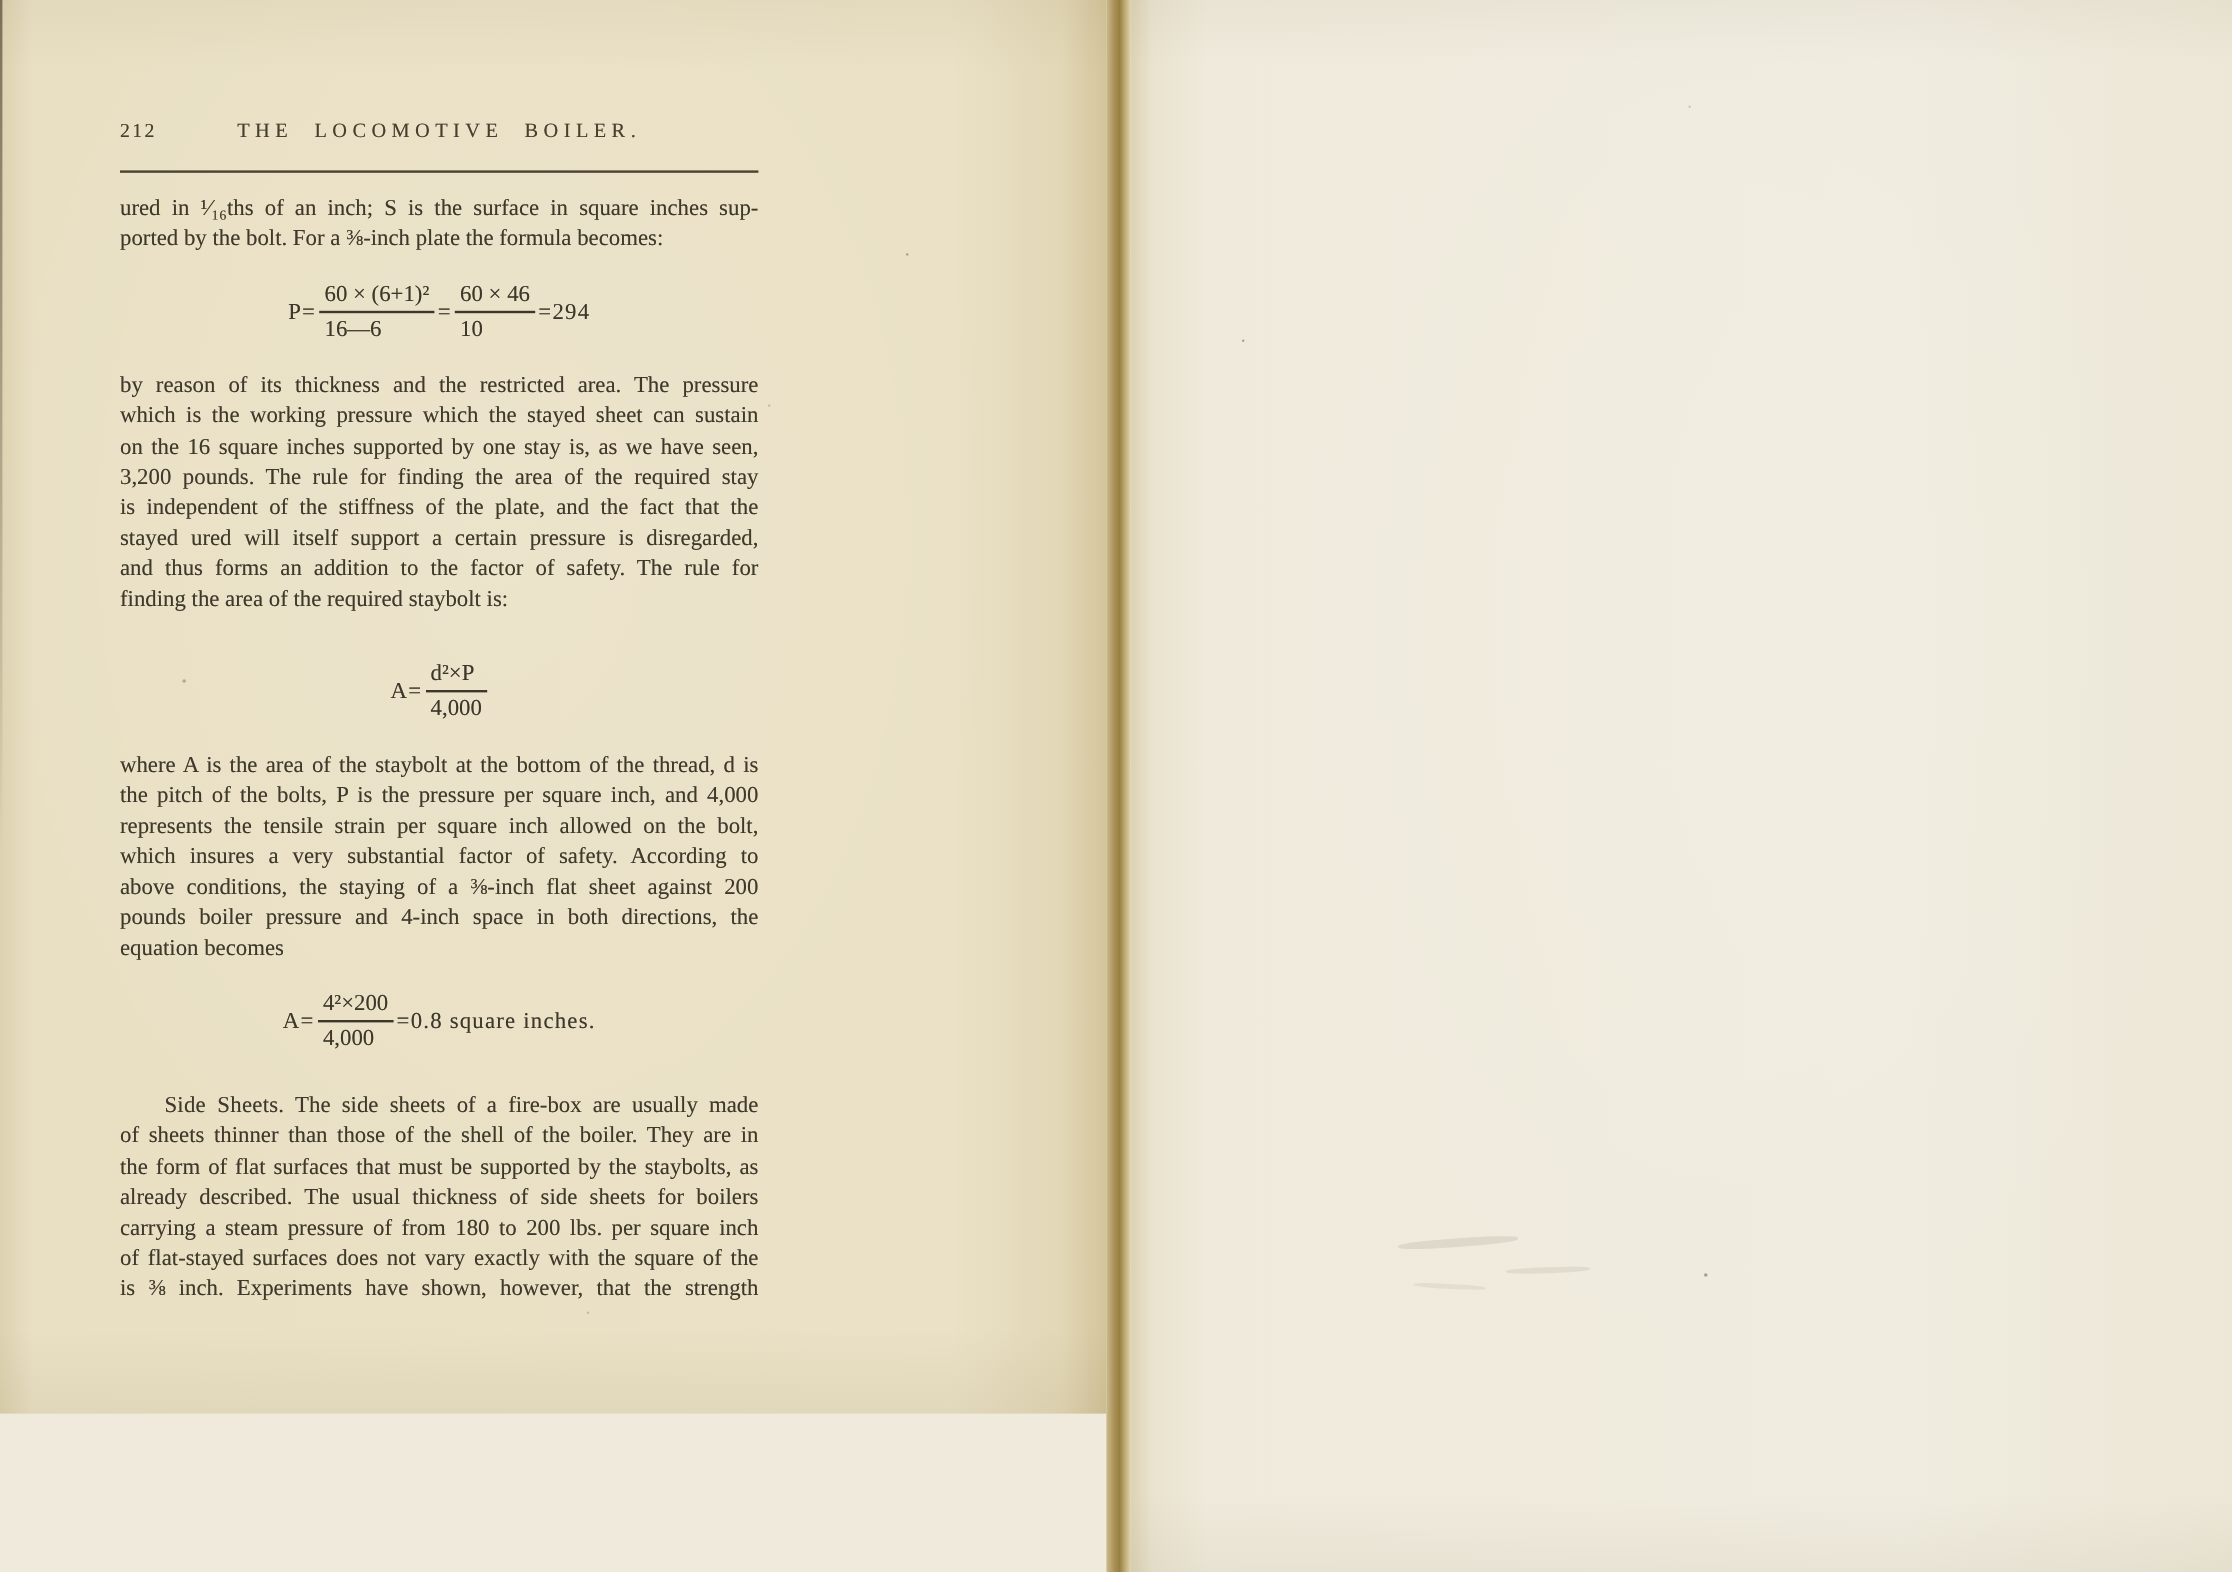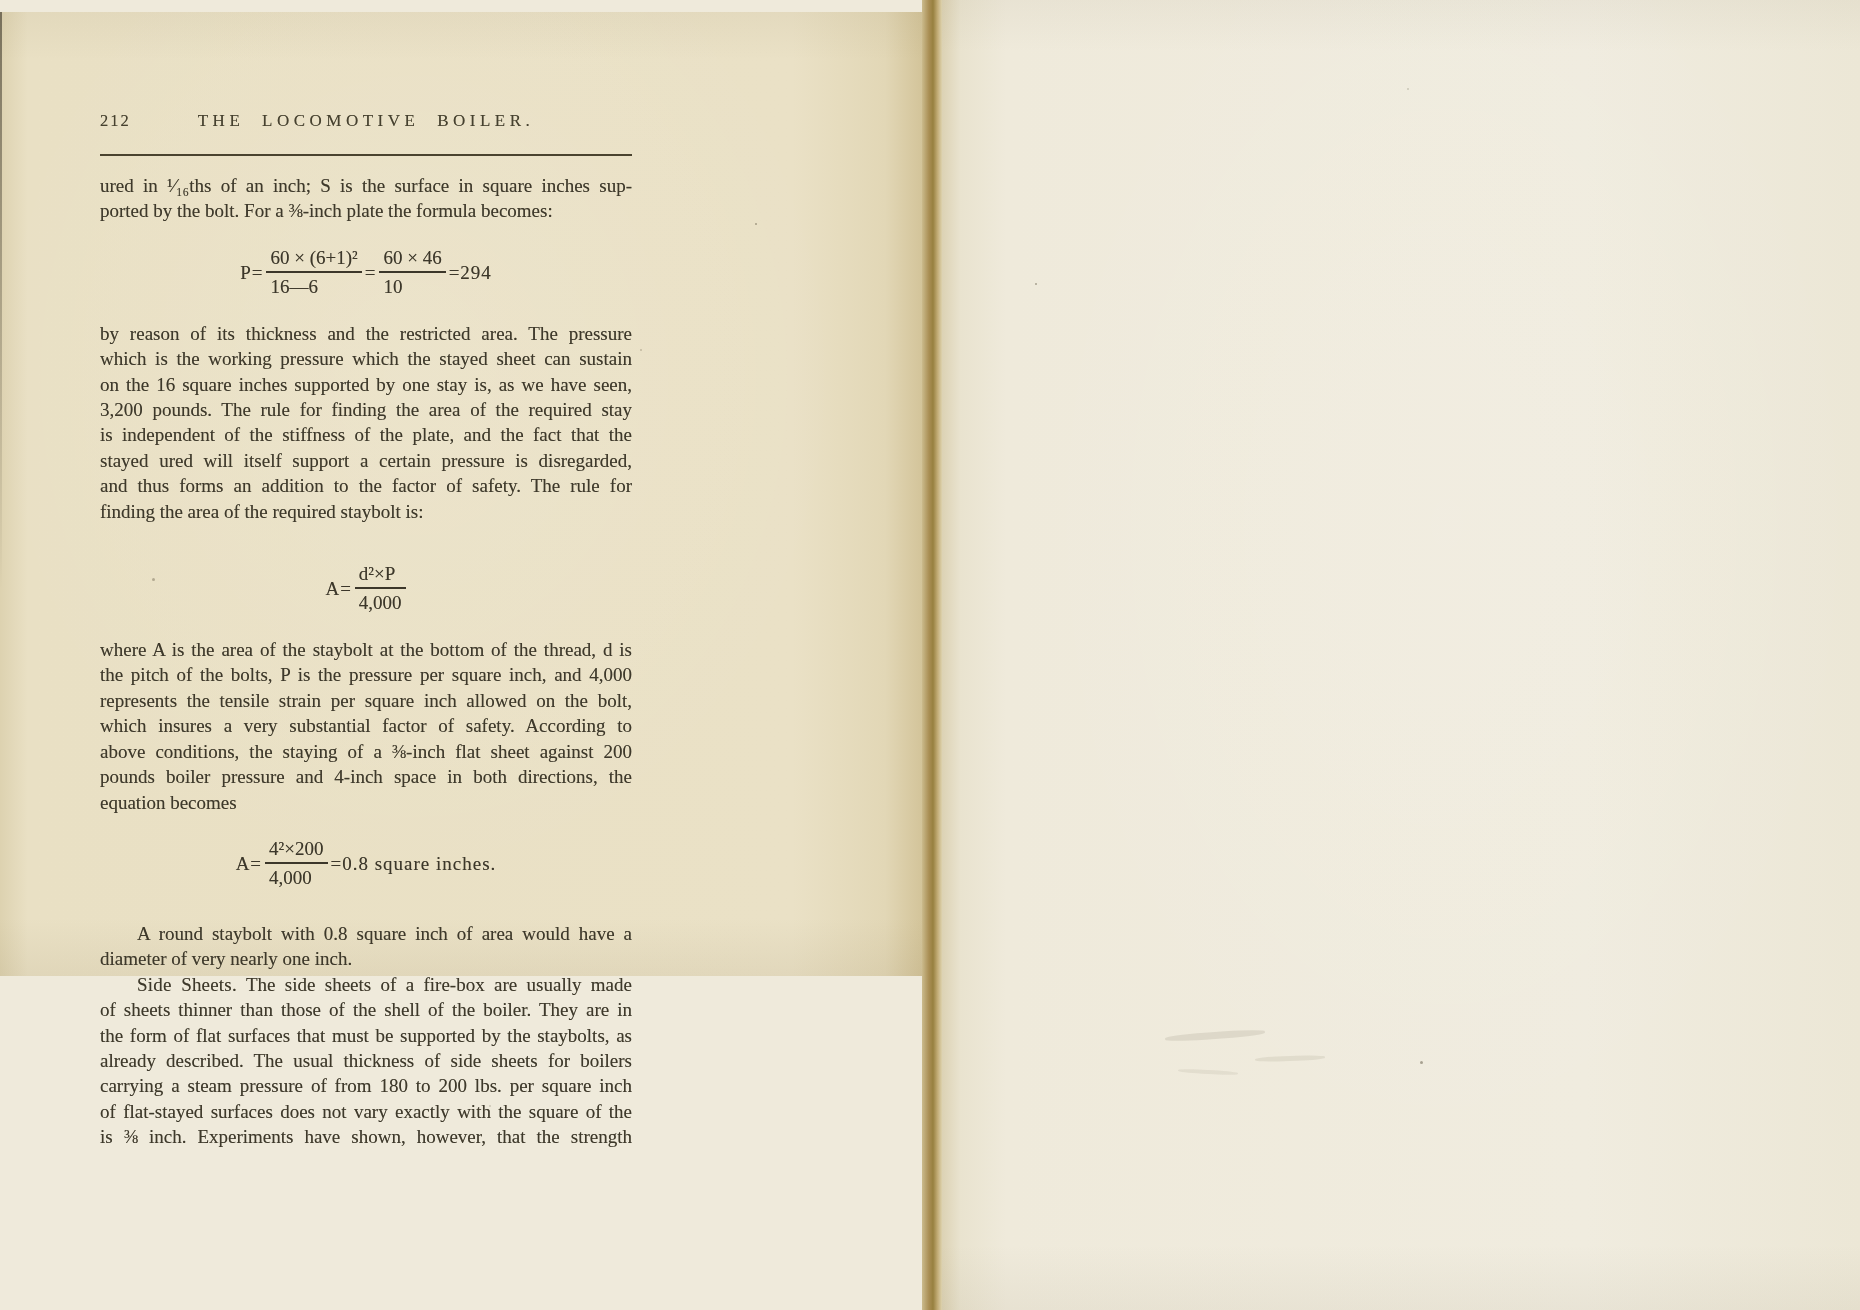--- a/index.html
+++ b/index.html
@@ -5,21 +5,21 @@
   html,body{margin:0;padding:0;}
   body{
     width:1860px;height:1310px;position:relative;overflow:hidden;
     font-family:"Liberation Serif","DejaVu Serif",serif;
     background:#efeadb;
   }
   .scene{position:absolute;inset:0;}
 
   
   .left-page{
-    position:absolute;left:0;top:12px;width:922px;height:964px;
+    position:absolute;left:0;top:0;width:922px;height:1178px;
     background:
       radial-gradient(ellipse at 45% 38%, rgba(255,255,255,.10), rgba(255,255,255,0) 62%),
       linear-gradient(180deg, rgba(120,100,60,.06) 0%, rgba(120,100,60,0) 5%, rgba(120,100,60,0) 94%, rgba(120,100,60,.08) 100%),
       linear-gradient(90deg, #ddd2b0 0%, #e9e0c4 3%, #eae1c6 86%, #e2d7b6 96%, #d3c49a 100%);
   }
   .left-page::before{ 
     content:"";position:absolute;left:0;top:0;width:2px;height:60%;
     background:linear-gradient(180deg, rgba(40,35,25,.55), rgba(40,35,25,0));
   }
 
@@ -141,24 +141,20 @@
       <div class="formula f3">
         <span class="fpart">A=</span>
         <span class="frac">
           <span class="num">4²×200</span>
           <span class="den">4,000</span>
         </span>
         <span class="fpart">=0.8 square inches.</span>
       </div>
 
       <div class="para">
-          <div class="line j ind">A round staybolt with 0.8 square inch of area would have a</div>
-          <div class="line">diameter of very nearly one inch.</div>
-        </div>
-      <div class="para">
           <div class="line j ind"><b>Side Sheets.</b>  The side sheets of a fire-box are usually made</div>
           <div class="line j">of sheets thinner than those of the shell of the boiler.  They are in</div>
           <div class="line j">the form of flat surfaces that must be supported by the staybolts, as</div>
           <div class="line j">already described.  The usual thickness of side sheets for boilers</div>
           <div class="line j">carrying a steam pressure of from 180 to 200 lbs. per square inch</div>
           <div class="line j">of flat-stayed surfaces does not vary exactly with the square of the</div>
           <div class="line j">is ⅜ inch.  Experiments have shown, however, that the strength</div>
         </div>
     </div>
 

